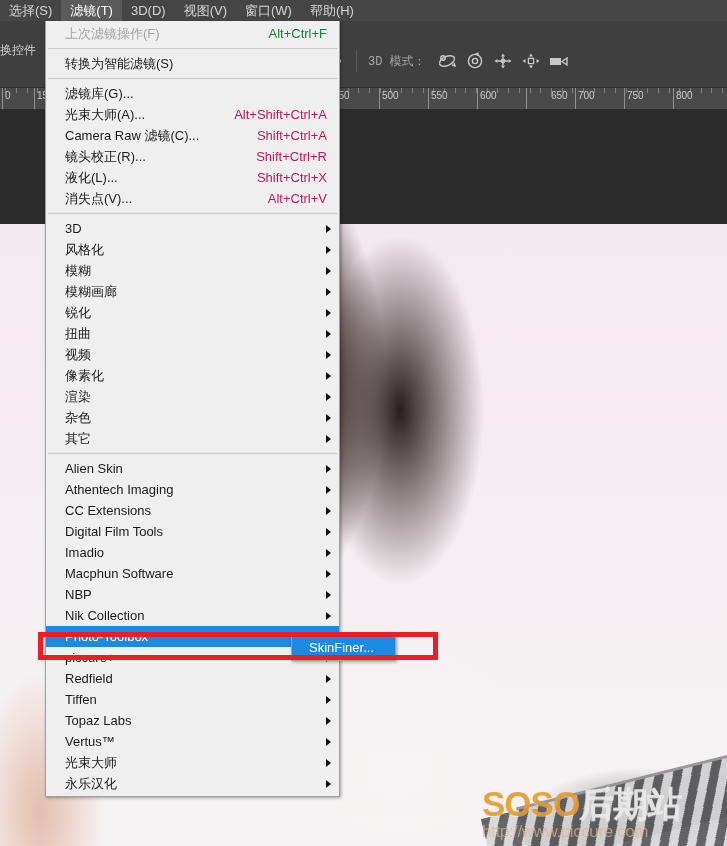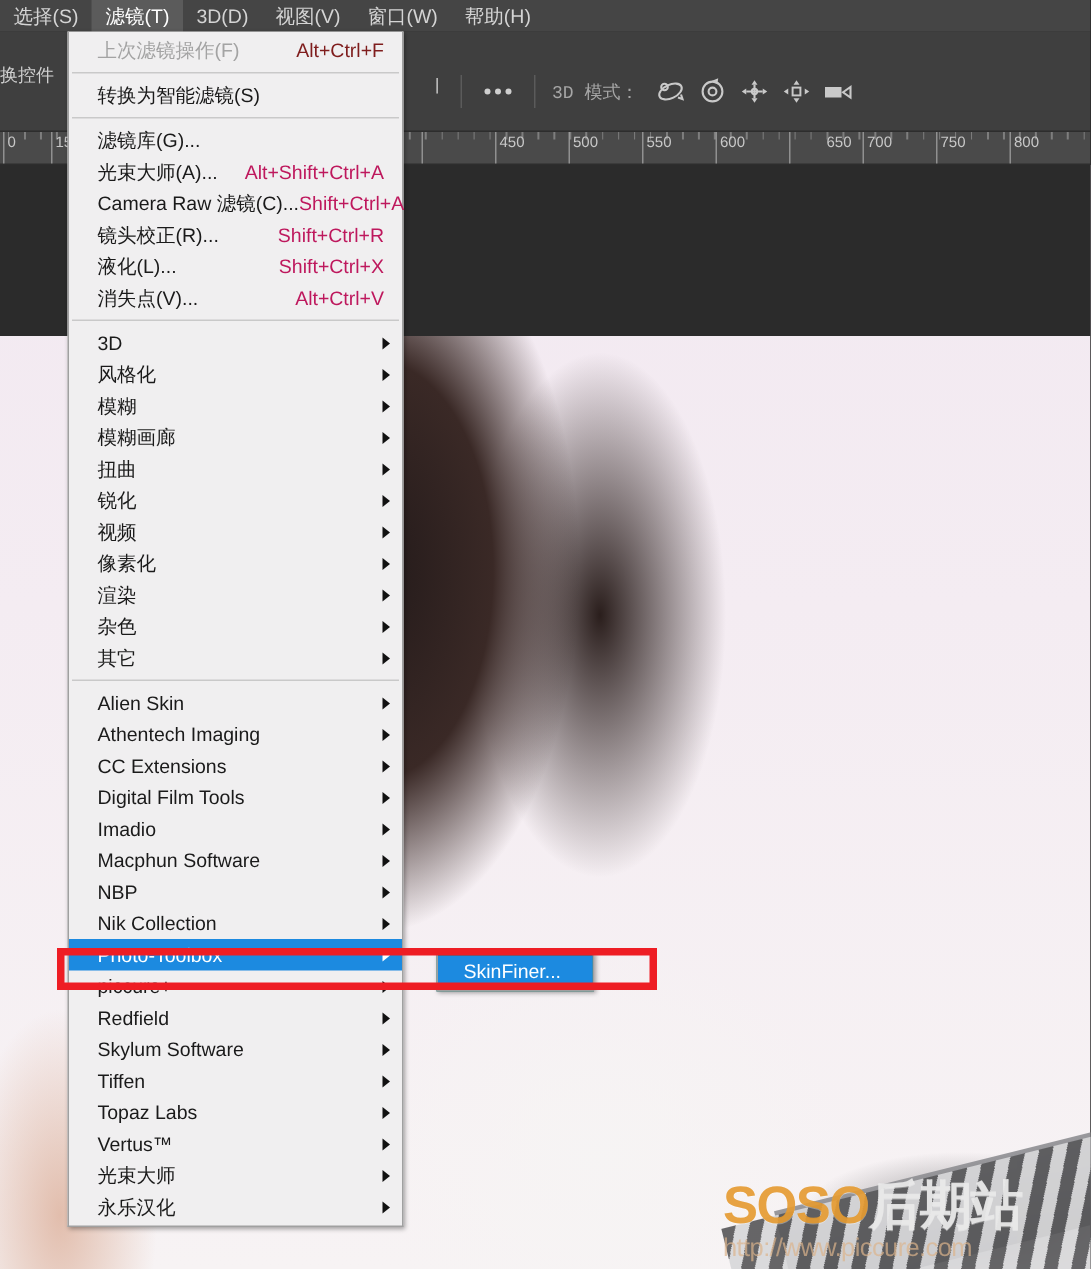--- a/index.html
+++ b/index.html
@@ -176,21 +176,21 @@
   .icon3d svg { display: block; }
   .mini-caret {
     position: absolute; left: 290px; top: 30px;
     color: #d0d0d0; font-size: 11px;
   }
 
   
   .menu {
     position: absolute;
     left: 45px; top: 21px;
-    width: 224px;
+    width: 295px;
     background: #f0eff0;
     border: 1px solid #a0a0a0;
     border-top: none;
     box-shadow: 1px 1px 3px rgba(0,0,0,.35);
     padding: 2px 0 2px 0;
     z-index: 40;
   }
   .mi {
     position: relative;
     height: 21px;
@@ -202,21 +202,21 @@
     color: #1a1a1a;
     white-space: nowrap;
   }
   .mi.disabled { color: #a3a3a3; }
   .mi .accel {
     margin-left: auto;
     font-size: 13px;
     color: #be185d;
     padding-right: 4px;
   }
-  .mi.disabled .accel { color: #7f1d1d; }
+  .mi.disabled .accel { color: #15803d; }
   .mi .arrow {
     margin-left: auto;
     width: 0; height: 0;
     border-left: 5px solid #111;
     border-top: 4px solid transparent;
     border-bottom: 4px solid transparent;
   }
   .mi.sel {
     background: #1c8ae0;
     color: #ffffff;
@@ -404,25 +404,25 @@
     </div>
     <div class="mi">
       <span>模糊</span>
       <span class="arrow"></span>
     </div>
     <div class="mi">
       <span>模糊画廊</span>
       <span class="arrow"></span>
     </div>
     <div class="mi">
+      <span>锐化</span>
+      <span class="arrow"></span>
+    </div>
+    <div class="mi">
       <span>扭曲</span>
-      <span class="arrow"></span>
-    </div>
-    <div class="mi">
-      <span>锐化</span>
       <span class="arrow"></span>
     </div>
     <div class="mi">
       <span>视频</span>
       <span class="arrow"></span>
     </div>
     <div class="mi">
       <span>像素化</span>
       <span class="arrow"></span>
     </div>
@@ -475,24 +475,20 @@
     <div class="mi sel">
       <span>Photo-Toolbox</span>
       <span class="arrow"></span>
     </div>
     <div class="mi">
       <span>piccure+</span>
       <span class="arrow"></span>
     </div>
     <div class="mi">
       <span>Redfield</span>
-      <span class="arrow"></span>
-    </div>
-    <div class="mi">
-      <span>Skylum Software</span>
       <span class="arrow"></span>
     </div>
     <div class="mi">
       <span>Tiffen</span>
       <span class="arrow"></span>
     </div>
     <div class="mi">
       <span>Topaz Labs</span>
       <span class="arrow"></span>
     </div>

